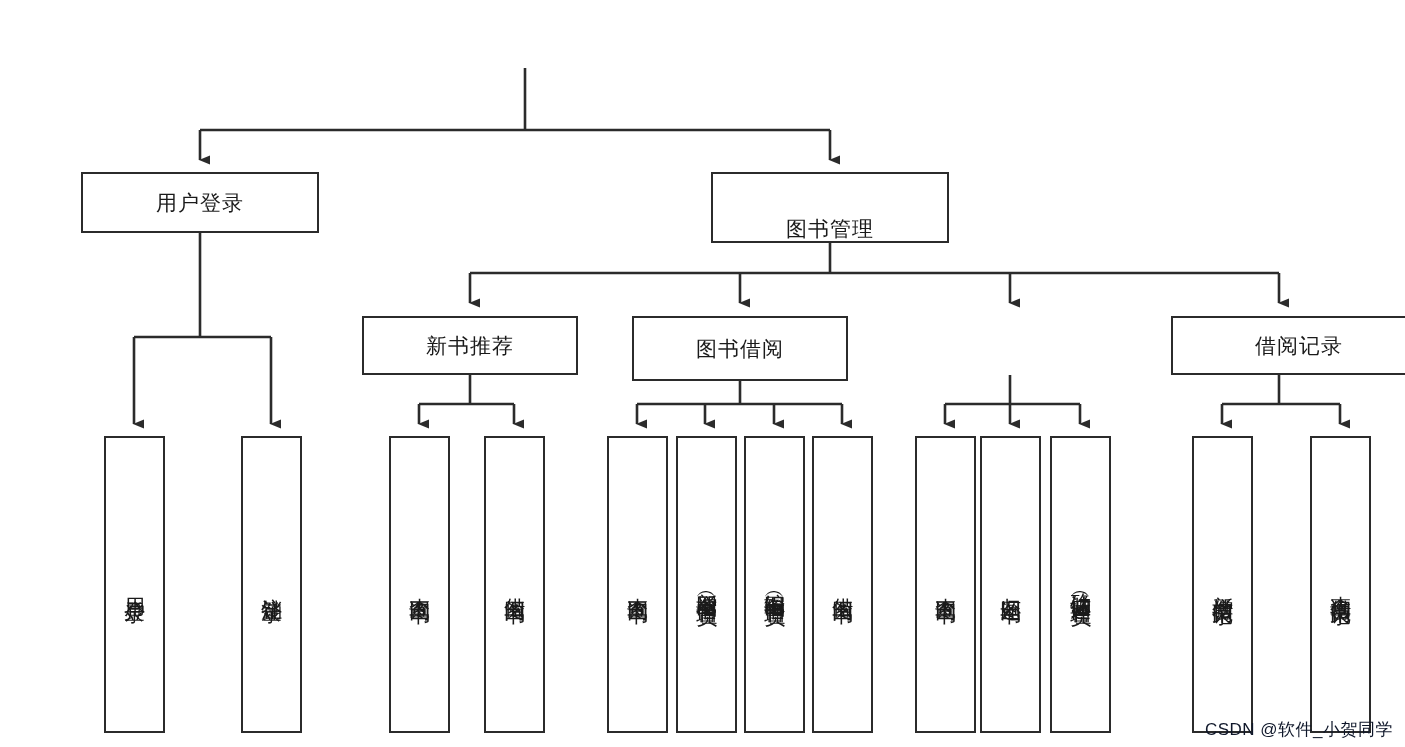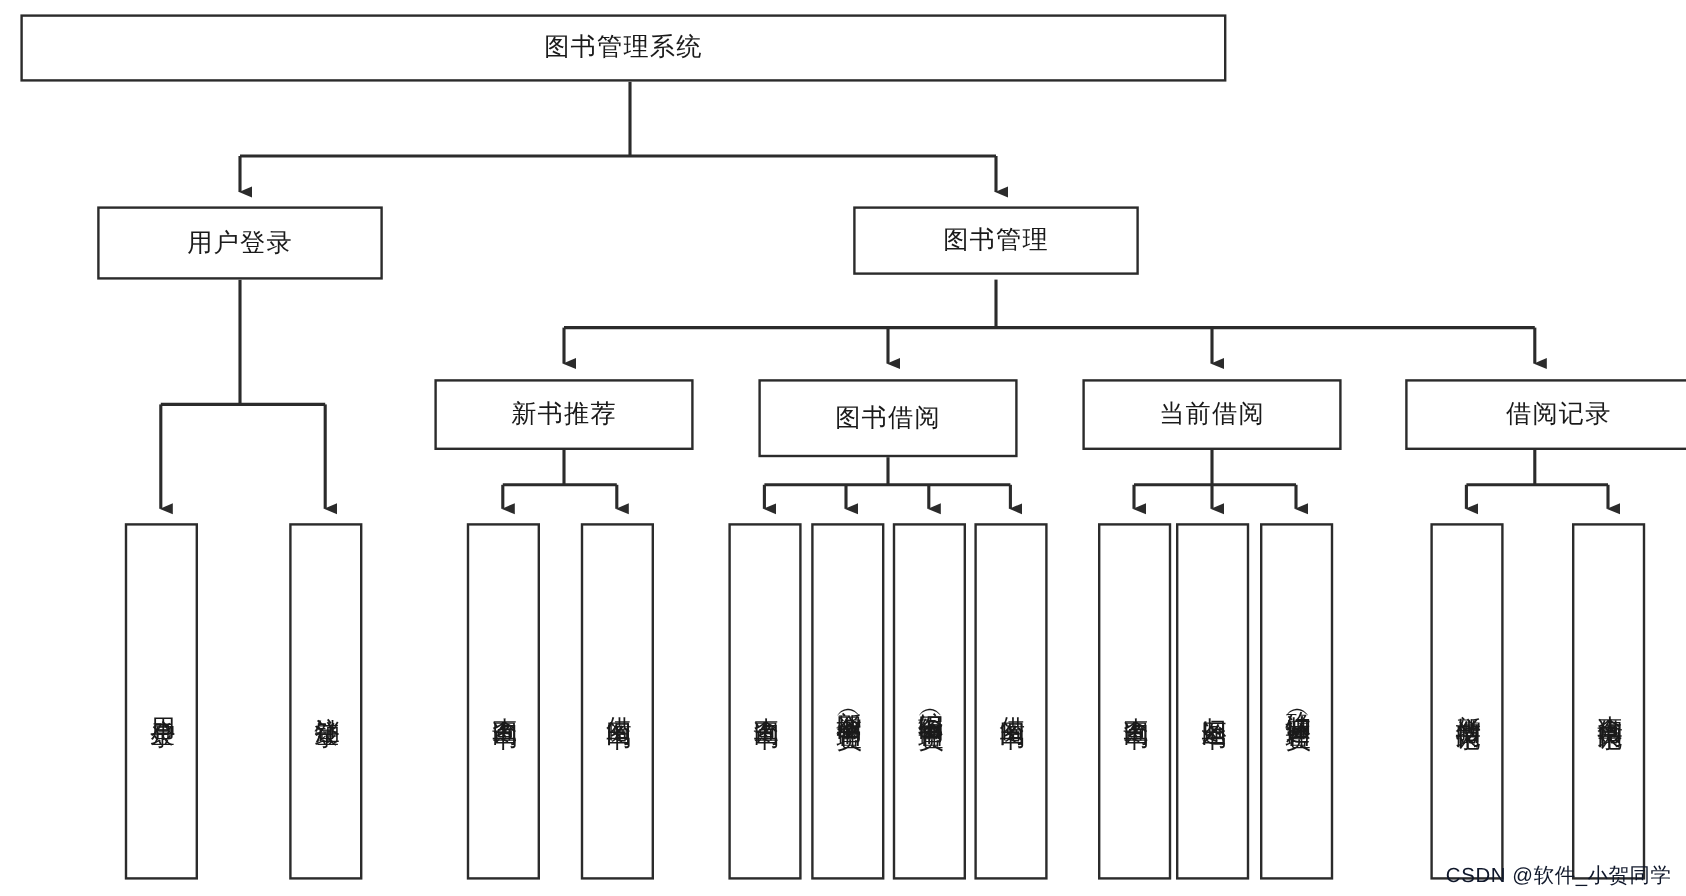--- a/index.html
+++ b/index.html
@@ -117,39 +117,33 @@
       <path d="M1010,404 L1010,424" marker-end="url(#arrowhead)"></path>
       <path d="M1080,404 L1080,424" marker-end="url(#arrowhead)"></path>
 
       <path d="M1279,375 L1279,404"></path>
       <path d="M1222,404 L1340,404"></path>
       <path d="M1222,404 L1222,424" marker-end="url(#arrowhead)"></path>
       <path d="M1340,404 L1340,424" marker-end="url(#arrowhead)"></path>
     </g>
   </svg>
 
-  <div class="node horizontal node-root" style="left:17px; top:12px; width:1005px; height:56px;">
-    <span class="node-label">图书管理系统</span>
-  </div>
 
   <div class="node horizontal" style="left:81px; top:172px; width:238px; height:61px;">
     <span class="node-label">用户登录</span>
   </div>
-  <div class="node horizontal" style="left:711px; top:172px; width:238px; height:57px;">
+  <div class="node horizontal" style="left:711px; top:172px; width:238px; height:71px;align-items:flex-end;">
     <span class="node-label">图书管理</span>
   </div>
 
   <div class="node horizontal" style="left:362px; top:316px; width:216px; height:59px;">
     <span class="node-label">新书推荐</span>
   </div>
   <div class="node horizontal" style="left:632px; top:316px; width:216px; height:65px;">
     <span class="node-label">图书借阅</span>
-  </div>
-  <div class="node horizontal" style="left:902px; top:316px; width:216px; height:59px;">
-    <span class="node-label">当前借阅</span>
   </div>
   <div class="node horizontal" style="left:1171px; top:316px; width:256px; height:59px;">
     <span class="node-label">借阅记录</span>
   </div>
 
   <div class="node vertical" style="left:104px; top:436px; width:61px; height:297px;">
     <span class="node-label">用户登录</span>
   </div>
   <div class="node vertical" style="left:241px; top:436px; width:61px; height:297px;">
     <span class="node-label">注销登录</span>

